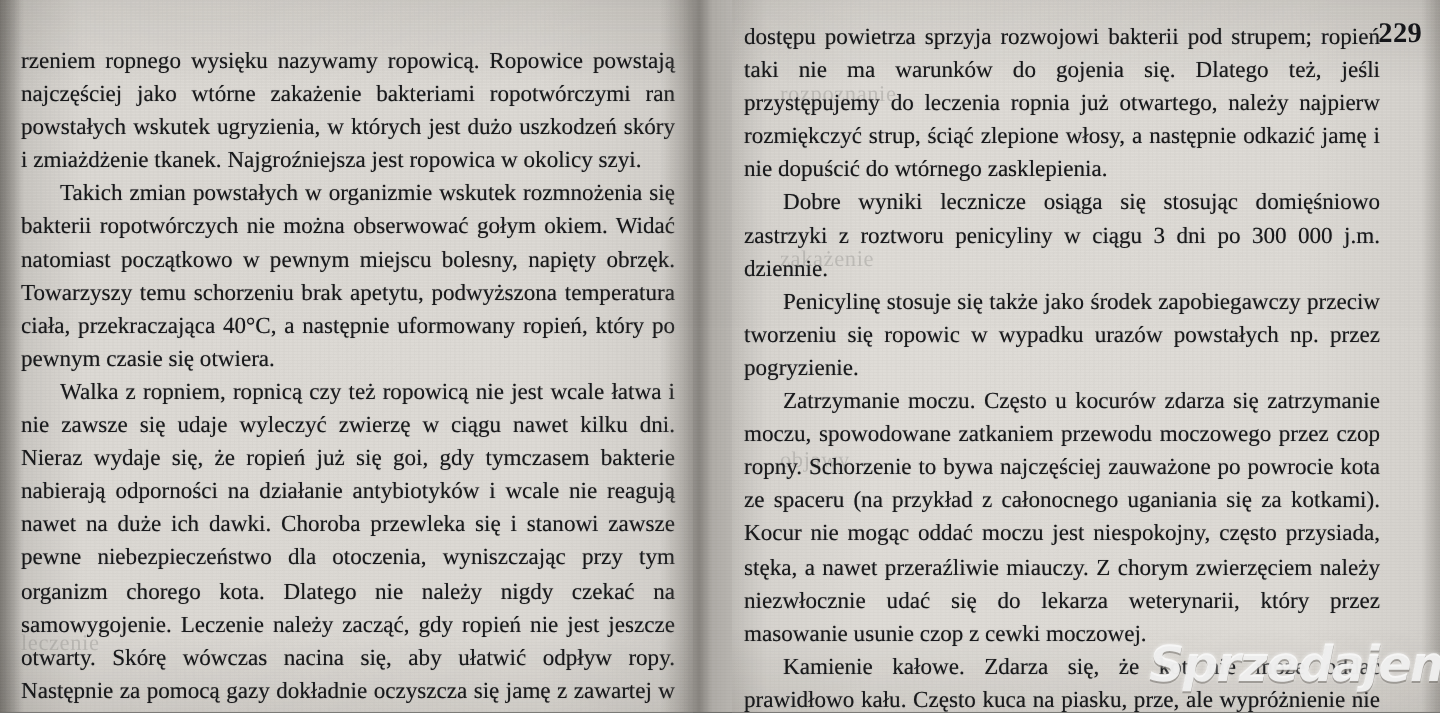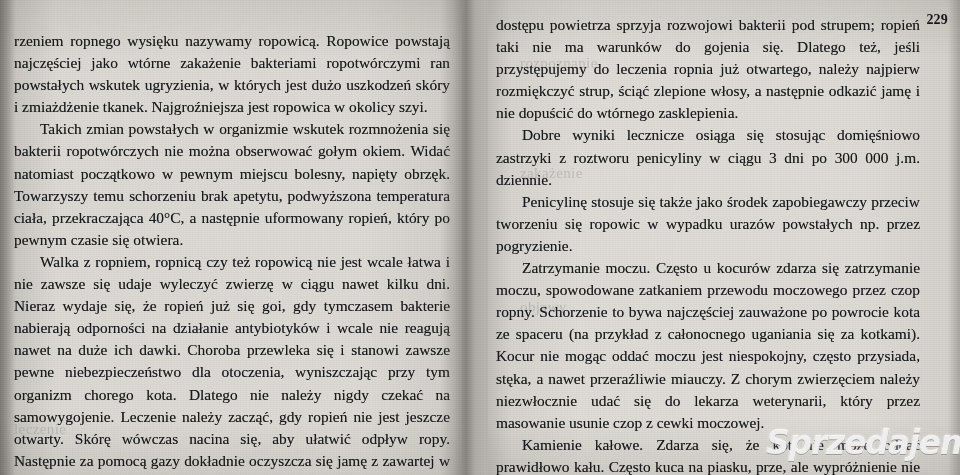--- a/index.html
+++ b/index.html
@@ -98,21 +98,21 @@
   .col p { margin: 0; }
   .col p.indent { text-indent: 26px; }
   .col p.noindent { text-indent: 0; }
   b.run-head { font-weight: normal; }
 
   
   .folio {
     position: absolute;
     top: 12px;
     right: 12px;
-    font-size: 14px;
+    font-size: 19px;
     font-weight: bold;
     color: #15161a;
     letter-spacing: .2px;
     z-index: 4;
   }
 
   
   .ghost {
     position: absolute;
     z-index: 1;

